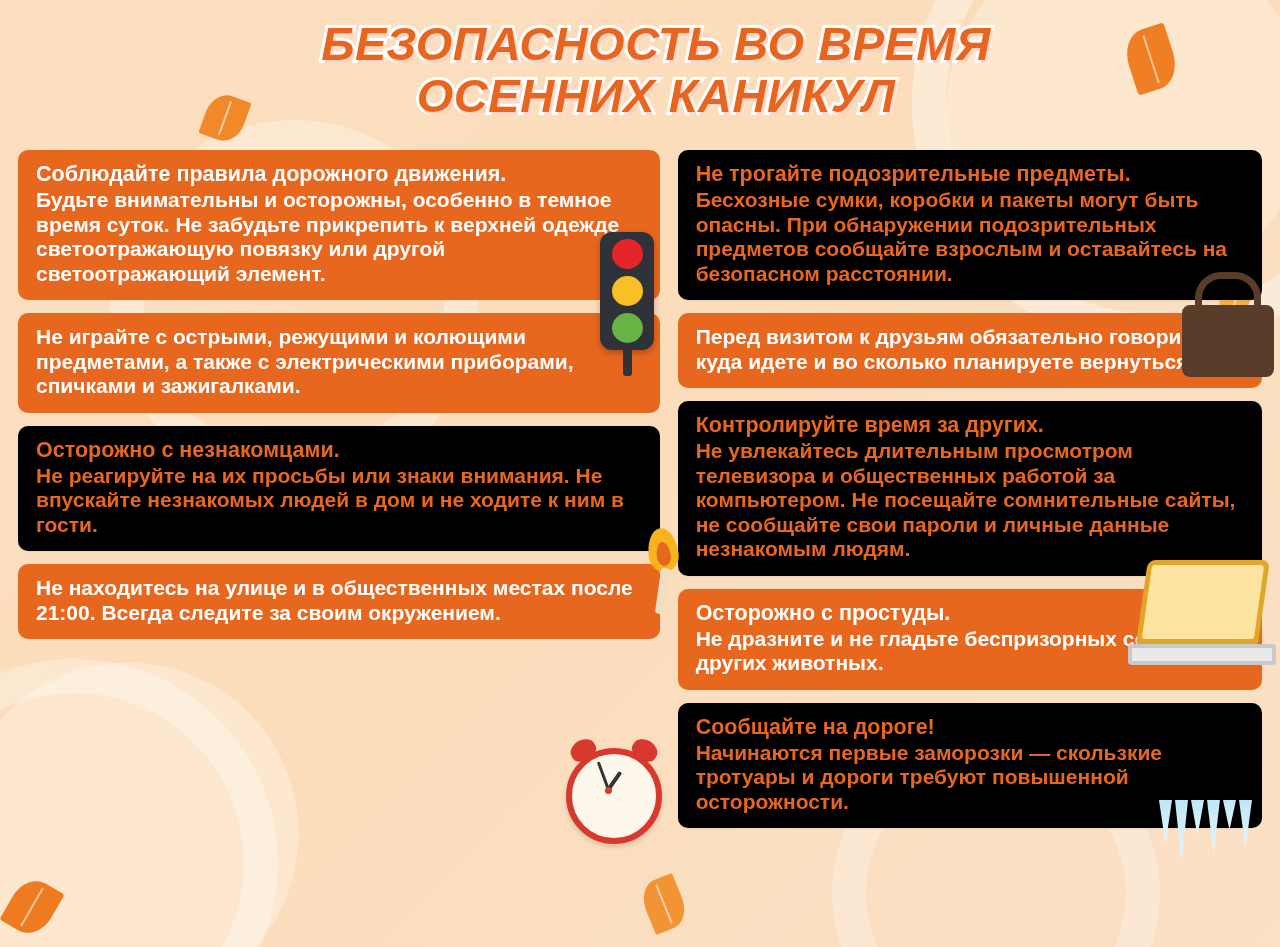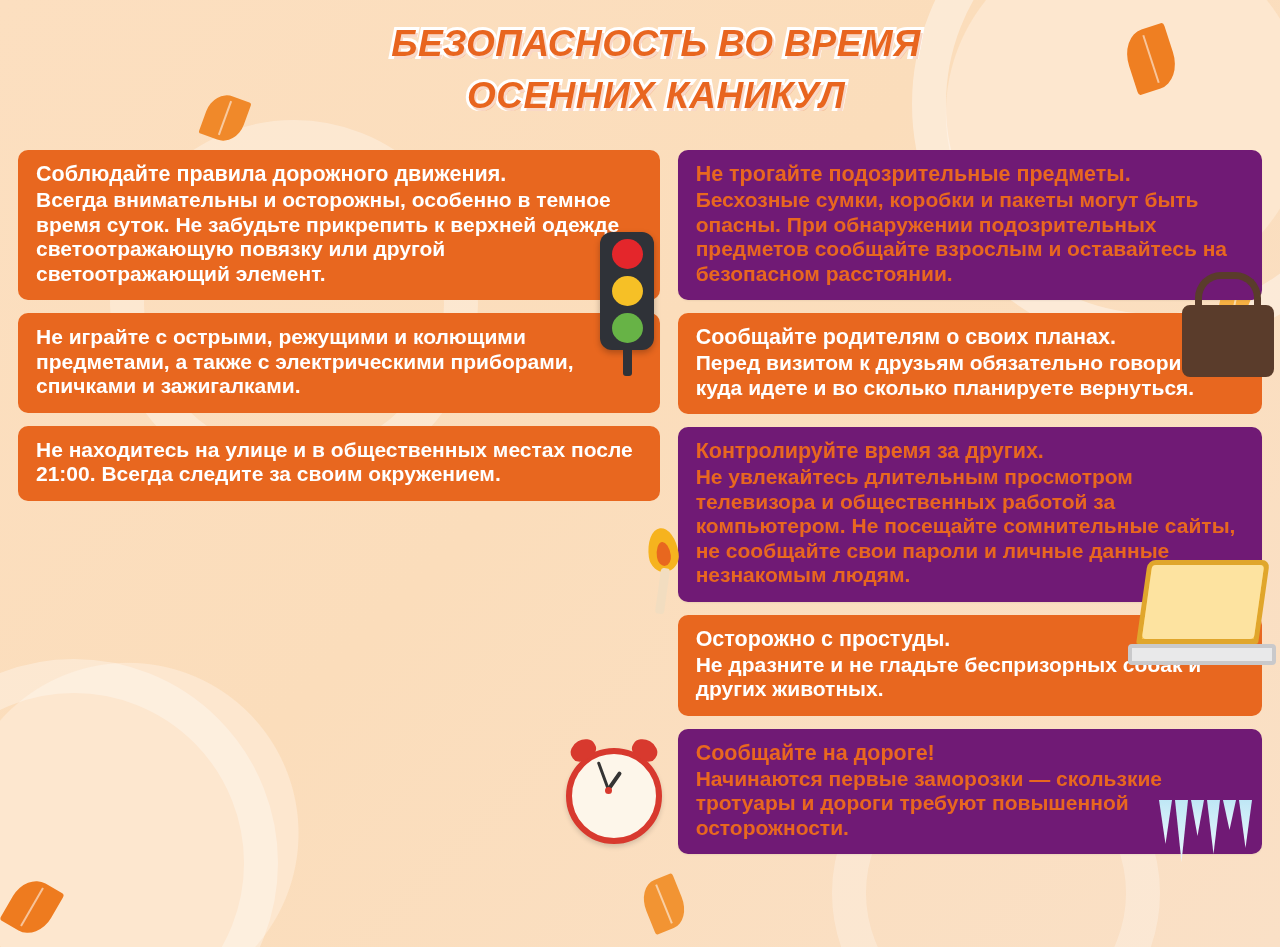--- a/index.html
+++ b/index.html
@@ -38,21 +38,21 @@
   
   .title {
     position: absolute;
     top: 18px;
     left: 0;
     right: 0;
     text-align: center;
     z-index: 5;
   }
   .title-line {
-    font-size: 37px;
+    font-size: 47px;
     line-height: 52px;
     font-weight: bold;
     font-style: italic;
     color: #e8651f;
     letter-spacing: 0.5px;
     text-transform: uppercase;
     -webkit-text-stroke: 6px #ffffff;
     paint-order: stroke fill;
     text-shadow:
       0 0 0 #fff,
@@ -76,21 +76,21 @@
   .card {
     border-radius: 10px;
     padding: 12px 18px 14px 18px;
     box-sizing: border-box;
   }
   .card.orange {
     background: #e8671f;
     color: #ffffff;
   }
   .card.white {
-    background: #701a75;
+    background: #000000;
     color: #e8671f;
     box-shadow: 0 1px 2px rgba(0,0,0,0.06);
   }
   .card-title {
     font-weight: bold;
     font-size: 21.5px;
     line-height: 25px;
     margin-bottom: 1px;
   }
   .card-body {
@@ -241,44 +241,47 @@
   <div class="title-line">БЕЗОПАСНОСТЬ ВО ВРЕМЯ</div>
   <div class="title-line">ОСЕННИХ КАНИКУЛ</div>
 </div>
 
 <div class="columns">
 
   <div class="col left">
 
     <div class="card orange">
       <div class="card-title">Соблюдайте правила дорожного движения.</div>
-      <div class="card-body">Всегда внимательны и осторожны, особенно в темное время суток. Не забудьте прикрепить к верхней одежде светоотражающую повязку или другой светоотражающий элемент.</div>
+      <div class="card-body">Будьте внимательны и осторожны, особенно в темное время суток. Не забудьте прикрепить к верхней одежде светоотражающую повязку или другой светоотражающий элемент.</div>
     </div>
 
 
     <div class="card orange">
       <div class="card-body">Не играйте с острыми, режущими и колющими предметами, а также с электрическими приборами, спичками и зажигалками.</div>
     </div>
 
+    <div class="card white">
+      <div class="card-title">Осторожно с незнакомцами.</div>
+      <div class="card-body">Не реагируйте на их просьбы или знаки внимания. Не впускайте незнакомых людей в дом и не ходите к ним в гости.</div>
+    </div>
 
     <div class="card orange">
       <div class="card-body">Не находитесь на улице и в общественных местах после 21:00. Всегда следите за своим окружением.</div>
     </div>
 
   </div>
 
   <div class="col right">
 
     <div class="card white">
       <div class="card-title">Не трогайте подозрительные предметы.</div>
       <div class="card-body">Бесхозные сумки, коробки и пакеты могут быть опасны. При обнаружении подозрительных предметов сообщайте взрослым и оставайтесь на безопасном расстоянии.</div>
     </div>
 
     <div class="card orange">
-      <div class="card-title">Сообщайте родителям о своих планах.</div>
       <div class="card-body">Перед визитом к друзьям обязательно говорите, куда идете и во сколько планируете вернуться.</div>
     </div>
 
     <div class="card white">
       <div class="card-title">Контролируйте время за других.</div>
       <div class="card-body">Не увлекайтесь длительным просмотром телевизора и общественных работой за компьютером. Не посещайте сомнительные сайты, не сообщайте свои пароли и личные данные незнакомым людям.</div>
     </div>
 
     <div class="card orange">
       <div class="card-title">Осторожно с простуды.</div>

